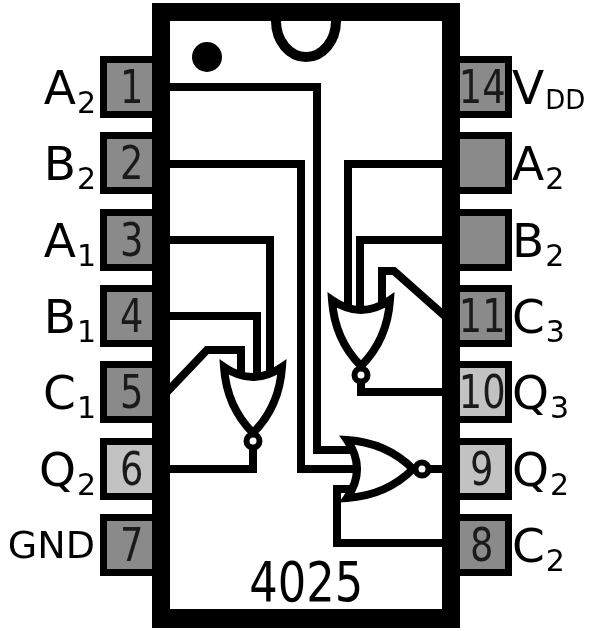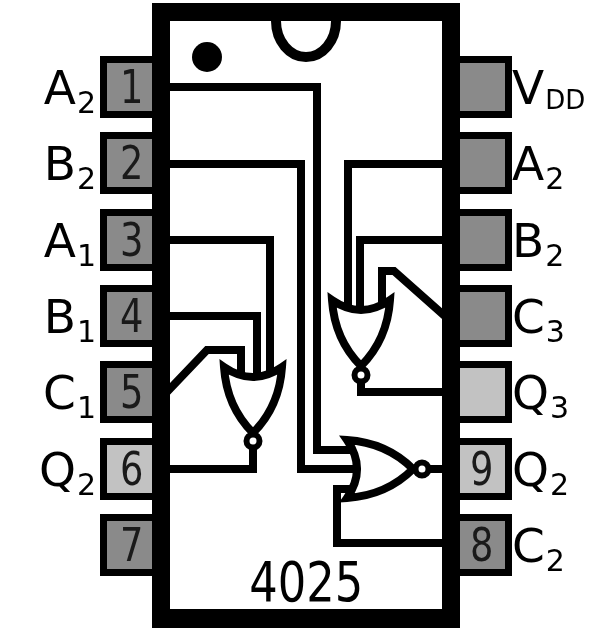--- a/index.html
+++ b/index.html
@@ -135,20 +135,23 @@
   </svg>
 
   <div class="num num-l" style="top:61px"><span class="numtx">1</span></div>
   <div class="num num-l" style="top:137px"><span class="numtx">2</span></div>
   <div class="num num-l" style="top:214px"><span class="numtx">3</span></div>
   <div class="num num-l" style="top:290px"><span class="numtx">4</span></div>
   <div class="num num-l" style="top:366px"><span class="numtx">5</span></div>
   <div class="num num-l" style="top:443px"><span class="numtx">6</span></div>
   <div class="num num-l" style="top:519px"><span class="numtx">7</span></div>
 
+  <div class="num num-r" style="top:61px"><span class="numtx">14</span></div>
+  <div class="num num-r" style="top:290px"><span class="numtx">11</span></div>
+  <div class="num num-r" style="top:366px"><span class="numtx">10</span></div>
   <div class="num num-r" style="top:443px"><span class="numtx">9</span></div>
   <div class="num num-r" style="top:519px"><span class="numtx">8</span></div>
 
   <div class="lbl lbl-l" style="top:52px">
       <span>A</span>
       <span class="ls">2</span>
     </div>
   <div class="lbl lbl-l" style="top:128px">
       <span>B</span>
       <span class="ls">2</span>
@@ -162,20 +165,24 @@
       <span class="ls">1</span>
     </div>
   <div class="lbl lbl-l" style="top:357px">
       <span>C</span>
       <span class="ls">1</span>
     </div>
   <div class="lbl lbl-l" style="top:434px">
       <span>Q</span>
       <span class="ls">2</span>
     </div>
+  <div class="lbl lbl-l lbl-small" style="top:510px">
+      <span>GND</span>
+      <span class="ls"></span>
+    </div>
 
   <div class="lbl lbl-r" style="top:52px">
       <span>V</span>
       <span class="ls ls-sm">DD</span>
     </div>
   <div class="lbl lbl-r" style="top:128px">
       <span>A</span>
       <span class="ls">2</span>
     </div>
   <div class="lbl lbl-r" style="top:205px">

